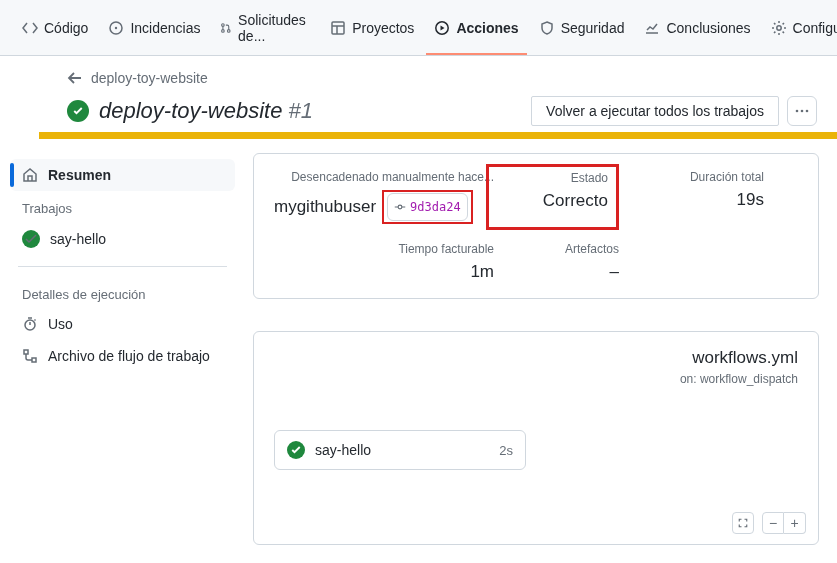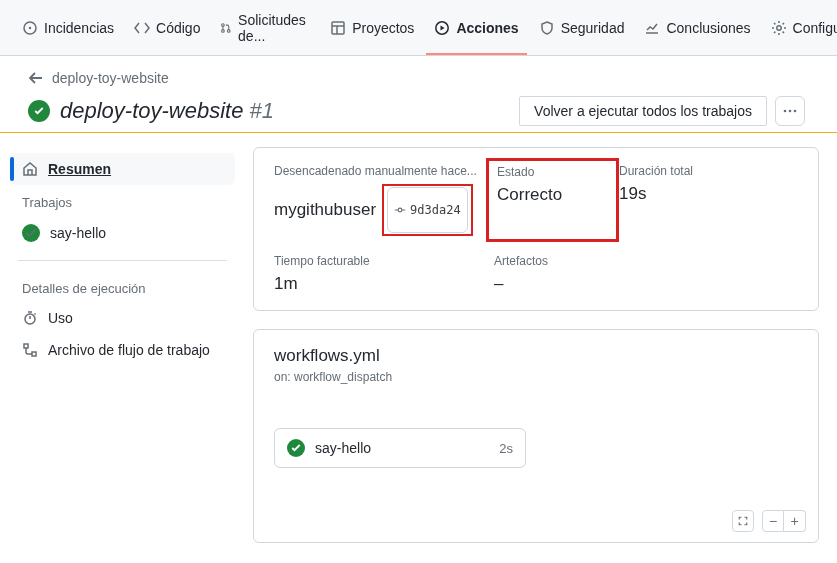--- a/index.html
+++ b/index.html
@@ -4,50 +4,50 @@
 <style>
 * { margin: 0; padding: 0; box-sizing: border-box; }
 body { font-family: -apple-system, BlinkMacSystemFont, "Segoe UI", Helvetica, Arial, sans-serif; background: #ffffff; color: #24292f; font-size: 14px; width: 837px; }
 .topbar { display: flex; align-items: center; gap: 4px; padding: 10px 14px 0 14px; border-bottom: 1px solid #d0d7de; background: #f6f8fa; height: 56px; }
 .nav-item { display: flex; align-items: center; gap: 6px; padding: 8px 8px 18px 8px; cursor: pointer; color: #24292f; font-size: 14px; position: relative; }
 .nav-item.active { font-weight: 600; }
 .nav-item.active::after { content: ""; position: absolute; left: 0; right: 0; bottom: -1px; height: 2px; background: #fd8c73; }
 .nav-item svg { width: 16px; height: 16px; fill: none; stroke: #656d76; stroke-width: 1.5; }
 .nav-item.active svg { stroke: #24292f; }
 
-.header-area { padding: 14px 32px 6px 28px; border-bottom: 1px solid #eab308; }
+.header-area { padding: 14px 20px 6px 28px; border-bottom: 7px solid #eab308; margin-left: 39px; }
 .breadcrumb { display: flex; align-items: center; gap: 8px; color: #656d76; font-size: 14px; margin-bottom: 10px; }
 .breadcrumb svg { width: 16px; height: 16px; stroke: #656d76; stroke-width: 1.8; fill: none; }
 .header-row { display: flex; align-items: center; justify-content: space-between; }
 .title-wrap { display: flex; align-items: center; gap: 10px; font-style: italic; }
 .check-circle { width: 22px; height: 22px; min-width:22px; border-radius: 50%; background: #1f883d; display: flex; align-items: center; justify-content: center; }
 .check-circle.small { width: 18px; height: 18px; min-width:18px; }
 .check-circle svg { width: 12px; height: 12px; stroke: #fff; stroke-width: 2.5; fill: none; }
 .run-title { font-size: 22px; font-weight: 400; }
 .run-num { color: #656d76; font-weight: 400; }
 .header-actions { display: flex; gap: 8px; align-items: center; }
 .btn { border: 1px solid #d0d7de; background: #fff; border-radius: 2px; padding: 6px 14px; font-size: 14px; cursor: pointer; color: #24292f; }
 .btn-icon { border: 1px solid #d0d7de; background: #fff; border-radius: 6px; width: 30px; height: 30px; display: flex; align-items: center; justify-content: center; cursor: pointer; color: #656d76; font-size: 16px; letter-spacing: 1px; }
 
 .main { display: flex; padding: 14px 18px 18px 10px; gap: 18px; }
 .sidebar { width: 225px; padding-top: 6px; }
 .side-item { display: flex; align-items: center; gap: 10px; padding: 8px 12px; border-radius: 6px; cursor: pointer; font-size: 14px; color: #24292f; position: relative; }
-.side-item.active { background: #f6f8fa; font-weight: 600; text-decoration: underline; }
+.side-item.active { background: #f6f8fa; font-weight: 600; }
 .side-item.active::before { content: ""; position: absolute; left: 0px; top: 4px; bottom: 4px; width: 4px; background: #0969da; border-radius: 2px; }
 .side-item svg { width: 16px; height: 16px; stroke: #656d76; fill: none; stroke-width: 1.5; }
 .side-section { padding: 10px 12px 6px 12px; font-size: 13px; color: #656d76; }
 .side-hr { border: none; border-top: 1px solid #d8dee4; margin: 10px 8px; }
 
-.content { flex: 1; display: flex; flex-direction: column; gap: 18px; }
+.content { flex: 1; display: flex; flex-direction: column; gap: 32px; text-align: right; }
 .card { border: 1px solid #d0d7de; border-radius: 6px; padding: 16px 20px; background: #fff; }
 .meta-grid { display: grid; grid-template-columns: 220px 125px 145px; row-gap: 18px; }
 .meta-label { font-size: 12px; color: #656d76; margin-bottom: 6px; white-space: nowrap; overflow: hidden; text-overflow: ellipsis; }
 .meta-value { font-size: 17px; color: #24292f; }
 .trig-line { display:flex; align-items:center; gap:6px; }
-.commit-badge { border: 1px solid #d0d7de; border-radius: 6px; padding: 15px 6px; font-size: 12px; font-family: ui-monospace, monospace; color: #404040; display: inline-flex; align-items:center; gap:4px; }
+.commit-badge { border: 1px solid #d0d7de; border-radius: 6px; padding: 6px 6px; font-size: 12px; font-family: ui-monospace, monospace; color: #a21caf; display: inline-flex; align-items:center; gap:4px; }
 .commit-badge svg { width:12px; height:12px; stroke:#656d76; stroke-width:1.5; fill:none; }
 .redbox { border: 2px solid #d92121; padding: 1px 3px; }
 .redbox-col { border: 3px solid #d92121; padding: 4px 8px 6px 8px; margin: -6px 0 -6px -8px; }
 
 .wf-title { font-size: 17px; margin-bottom: 4px; }
 .wf-sub { font-size: 12px; color: #656d76; margin-bottom: 44px; }
 .job-row { border: 1px solid #d0d7de; border-radius: 6px; padding: 10px 12px; display: flex; align-items: center; justify-content: space-between; max-width: 252px; cursor: pointer; }
 .job-row .left { display:flex; align-items:center; gap:10px; }
 .job-time { font-size: 13px; color: #656d76; }
 
@@ -56,30 +56,30 @@
 .mini-group { display:flex; }
 .mini-group .mini-btn:first-child { border-top-right-radius:0; border-bottom-right-radius:0; }
 .mini-group .mini-btn:last-child { border-top-left-radius:0; border-bottom-left-radius:0; border-left:none; }
 </style>
 </head>
 <body>
 
 <div class="topbar">
   <div class="nav-item">
     <svg viewBox="0 0 16 16">
+        <path d="M5 3L1 8l4 5M11 3l4 5-4 5"></path>
+      </svg>
+    <span>Código</span>
+  </div>
+  <div class="nav-item">
+    <svg viewBox="0 0 16 16">
         <circle cx="8" cy="8" r="6"></circle>
         <circle cx="8" cy="8" r="1.2" fill="#656d76" stroke="none"></circle>
       </svg>
     <span>Incidencias</span>
-  </div>
-  <div class="nav-item">
-    <svg viewBox="0 0 16 16">
-        <path d="M5 3L1 8l4 5M11 3l4 5-4 5"></path>
-      </svg>
-    <span>Código</span>
   </div>
   <div class="nav-item">
     <svg viewBox="0 0 16 16">
         <circle cx="4" cy="4" r="1.8"></circle>
         <circle cx="4" cy="12" r="1.8"></circle>
         <circle cx="12" cy="12" r="1.8"></circle>
         <path d="M4 6v4M12 10V6a2 2 0 0 0-2-2H8"></path>
       </svg>
     <span>Solicitudes de...</span>
   </div>

